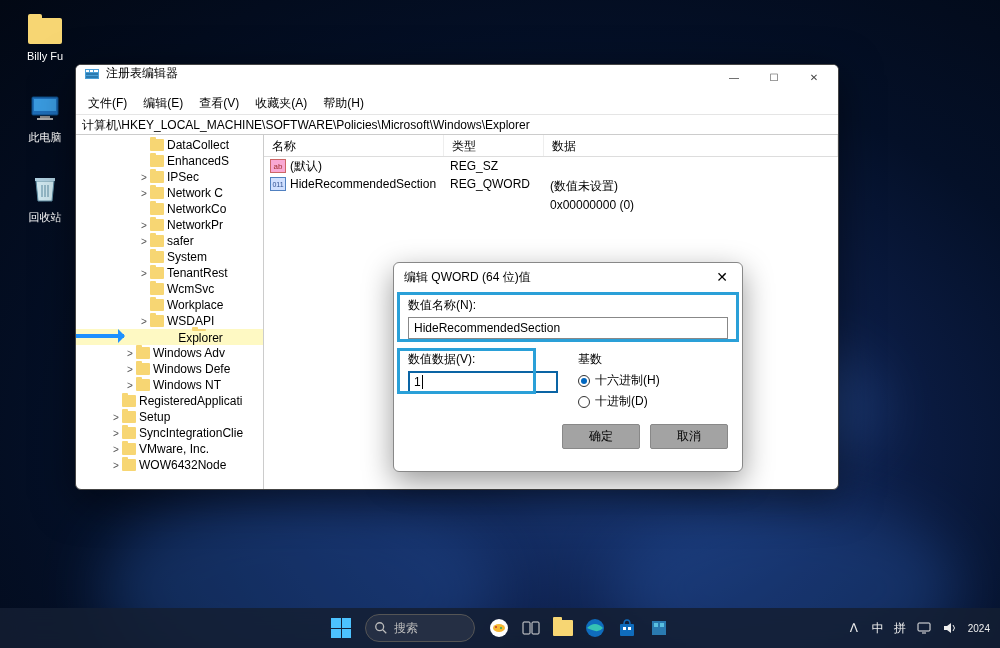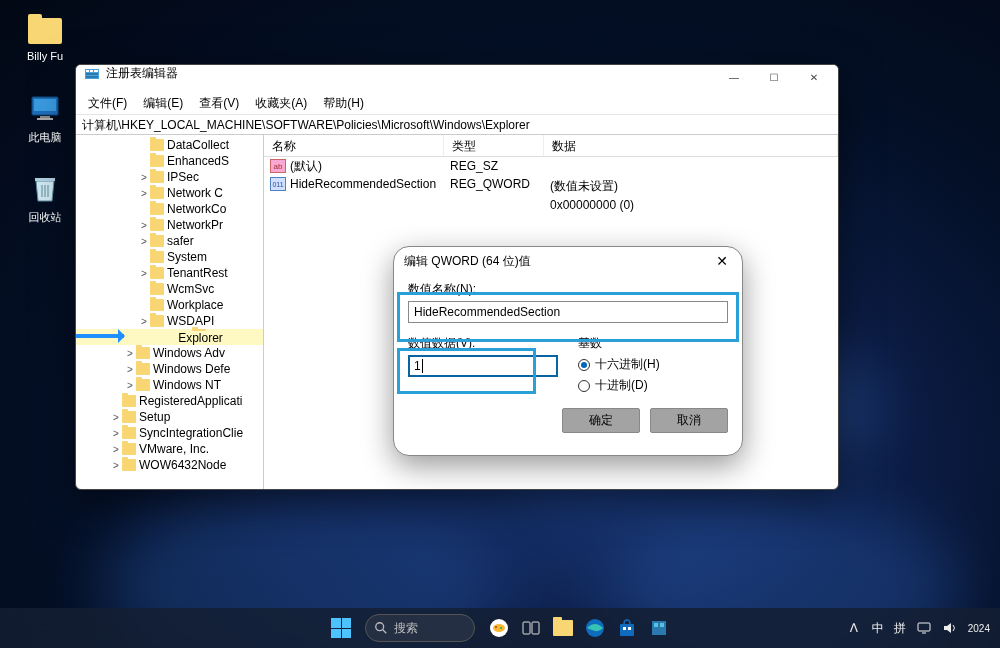--- a/index.html
+++ b/index.html
@@ -61,22 +61,22 @@
 .lv-col-data { flex: 1; }
 .lv-row { display: flex; height: 18px; align-items: center; }
 .lv-row .ic { width: 16px; height: 14px; margin: 0 4px 0 6px; display: inline-flex; align-items: center; justify-content: center; }
 .ic-str { background: #f9a8d4; border: 1px solid #cc6666; font-size: 8px; color: #a03030; }
 .ic-bin { background: #d0e0ff; border: 1px solid #5080c0; font-size: 7px; color: #305090; }
 .lv-row .nm { width: 160px; }
 .lv-row .tp { width: 100px; }
 .lv-row .dt { flex: 1; margin-top: 41px; }
 
 .dialog {
-  position: absolute; top: 246px; left: 393px; width: 350px; height: 210px;
-  background: #fff; border: 1px solid #888; border-radius: 16px;
+  position: absolute; top: 262px; left: 393px; width: 350px; height: 210px;
+  background: #fff; border: 1px solid #888; border-radius: 6px;
   box-shadow: 0 10px 30px rgba(0,0,0,0.4);
 }
 .dlg-title { height: 28px; display: flex; align-items: center; padding: 0 10px; font-size: 12px; }
 .dlg-title span:first-child { flex: 1; }
 .dlg-close { width: 20px; text-align: center; font-size: 14px; }
 .dlg-body { padding: 4px 14px; font-size: 12px; }
 .dlg-label { font-size: 12px; margin-top: 2px; }
 .dlg-input-ro { border: 1px solid #888; padding: 3px 5px; margin-top: 3px; background: #fff; height: 22px; display: flex; align-items: center; }
 .dlg-row2 { display: flex; gap: 20px; margin-top: 10px; justify-content: space-between; }
 .dlg-col { flex: 1; }

